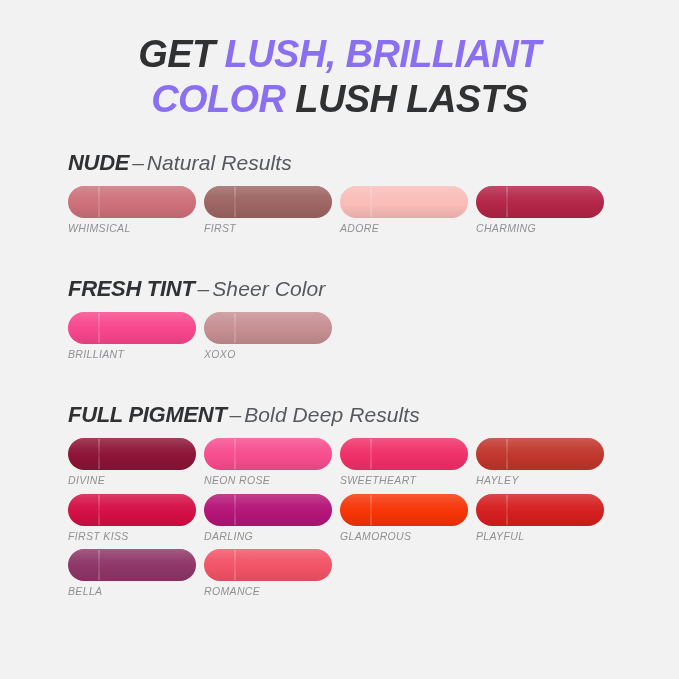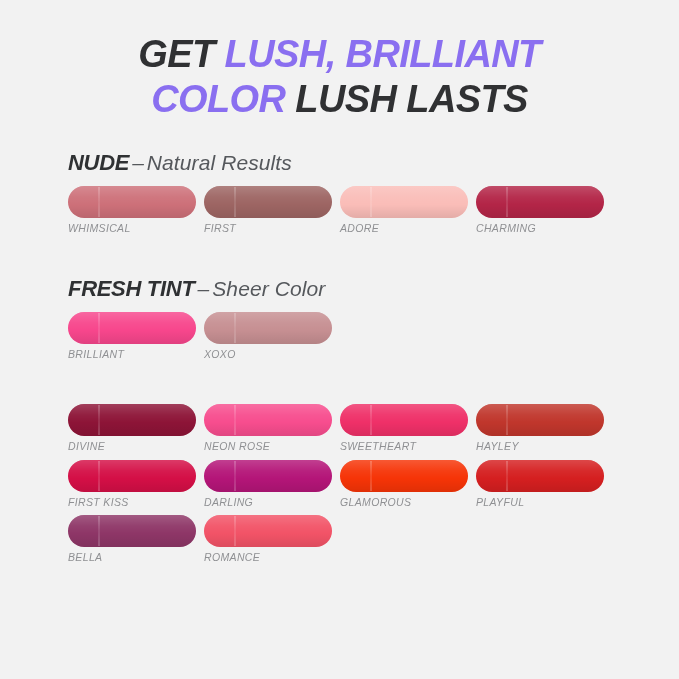--- a/index.html
+++ b/index.html
@@ -185,20 +185,23 @@
         <div class="swatch-label">BRILLIANT</div>
       </div>
       <div class="swatch-cell">
         <div class="swatch" style="background-color: rgb(198, 143, 146);"></div>
         <div class="swatch-label">XOXO</div>
       </div>
     </div>
   </div>
 
   <div class="section" id="section-2">
+    <div class="section-head">
+      <span class="sec-name">FULL PIGMENT</span><span class="sec-dash">–</span><span class="sec-desc">Bold Deep Results</span>
+    </div>
     <div class="swatch-row">
       <div class="swatch-cell">
         <div class="swatch" style="background-color: rgb(141, 20, 55);"></div>
         <div class="swatch-label">DIVINE</div>
       </div>
       <div class="swatch-cell">
         <div class="swatch" style="background-color: rgb(247, 77, 142);"></div>
         <div class="swatch-label">NEON ROSE</div>
       </div>
       <div class="swatch-cell">

